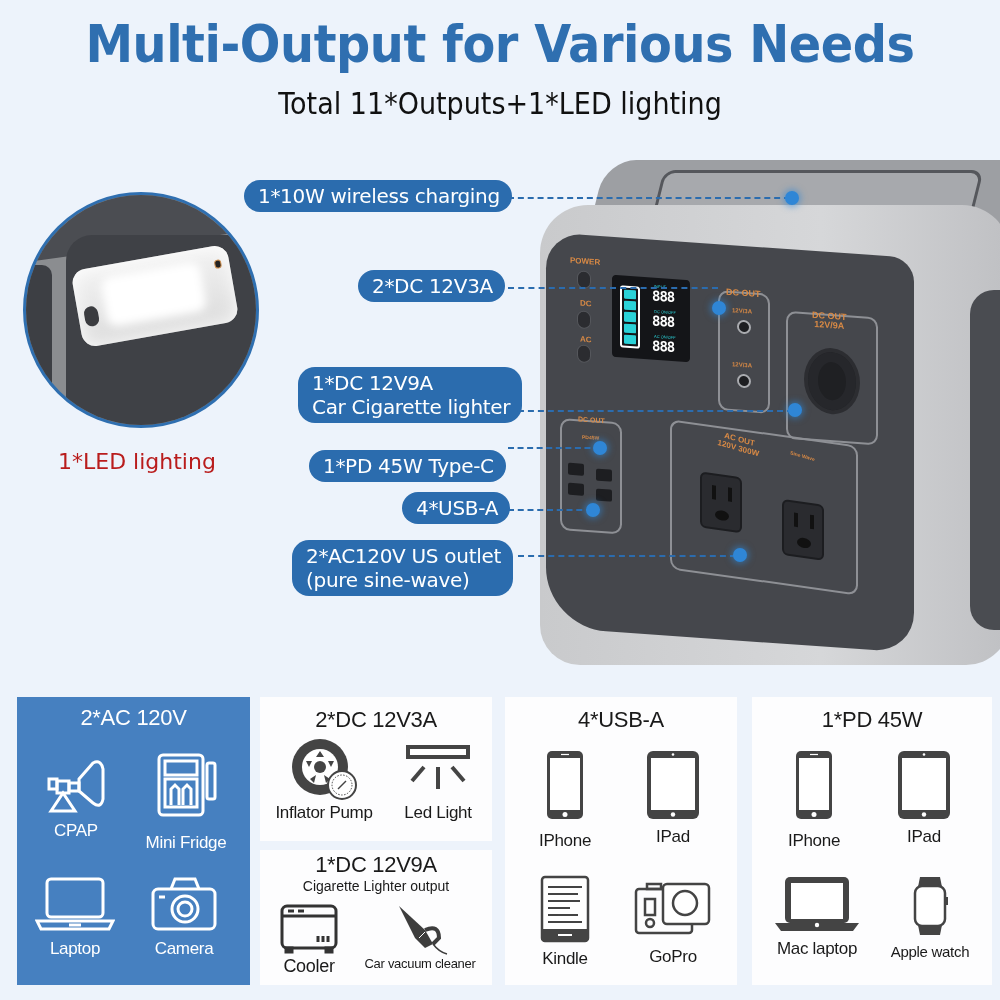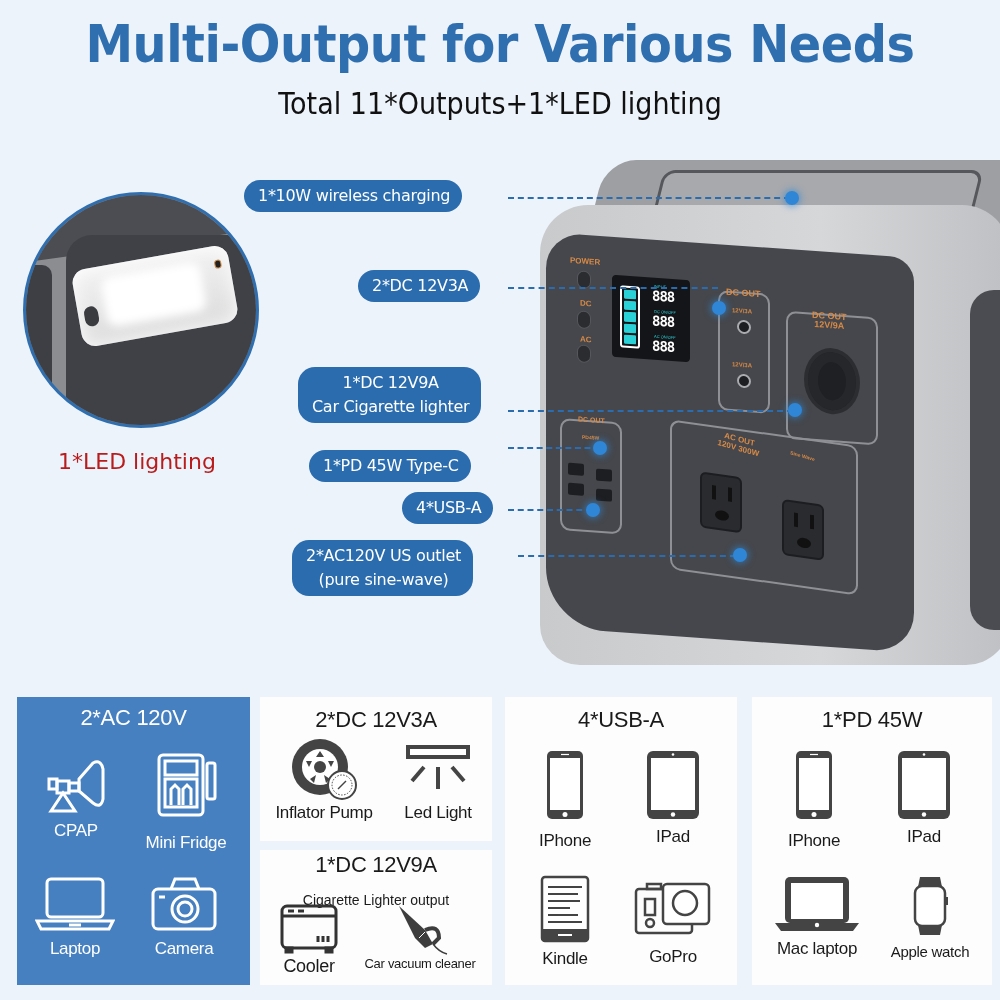--- a/index.html
+++ b/index.html
@@ -20,22 +20,22 @@
   .subtitle {
     position: absolute; top: 86px; left: 0; width: 1000px;
     text-align: center; font-size: 30px; color: #111;
     font-family: "DejaVu Sans", sans-serif;
     transform: scaleX(0.9);
   }
 
   
   .pill {
     position: absolute; background: #2b6cae; color: #fff;
-    border-radius: 17px; font-size: 16px; line-height: 24px;
-    text-align: center; padding: 4px 12px 4px 14px;
+    border-radius: 17px; font-size: 20px; line-height: 24px;
+    text-align: left; padding: 4px 12px 4px 14px;
     font-family: "DejaVu Sans", sans-serif; white-space: nowrap;
     letter-spacing: -0.3px;
   }
   .pill .l2 { display: block; }
   .leader {
     position: absolute; height: 0; border-top: 2px dashed #2b6cae;
   }
   .dot {
     position: absolute; width: 14px; height: 14px; border-radius: 50%;
     background: #2f86d6; box-shadow: 0 0 6px 2px rgba(47,134,214,0.55);
@@ -341,21 +341,21 @@
         <line x1="36" y1="30" x2="36" y2="52"></line>
         <line x1="22" y1="30" x2="10" y2="44"></line>
         <line x1="50" y1="30" x2="62" y2="44"></line>
     </svg>
     <span class="item-label">Led Light</span>
   </div>
 </div>
 
 <div class="panel" style="left:260px;top:850px;width:232px;height:135px;">
   <div class="panel-title" style="top:2px;">1*DC 12V9A</div>
-  <div class="panel-sub" style="top:42px;">Cigarette Lighter output</div>
+  <div class="panel-sub" style="top:28px;">Cigarette Lighter output</div>
   <div class="item" style="left:8px;top:52px;width:82px;">
     <svg width="62" height="54" viewBox="0 0 62 54" fill="none" stroke="#333" stroke-width="3">
       <rect x="4" y="4" width="54" height="42" rx="5"></rect>
         <line x1="4" y1="14" x2="58" y2="14"></line>
         <line x1="10" y1="9" x2="16" y2="9"></line>
         <line x1="20" y1="9" x2="26" y2="9"></line>
         <line x1="40" y1="34" x2="40" y2="40"></line>
         <line x1="45" y1="34" x2="45" y2="40"></line>
         <line x1="50" y1="34" x2="50" y2="40"></line>
         <rect x="8" y="46" width="6" height="4" fill="#333"></rect>

